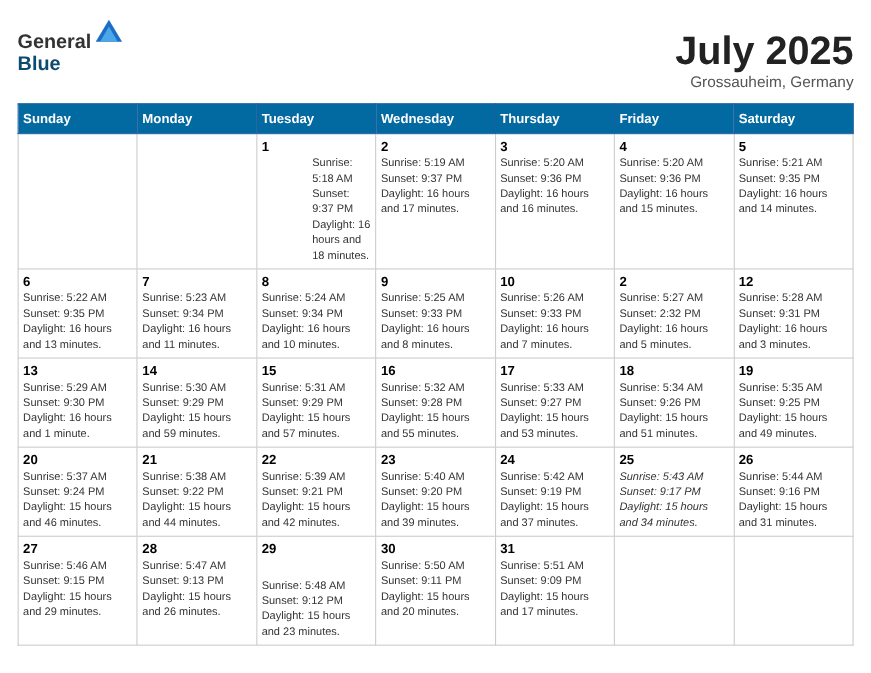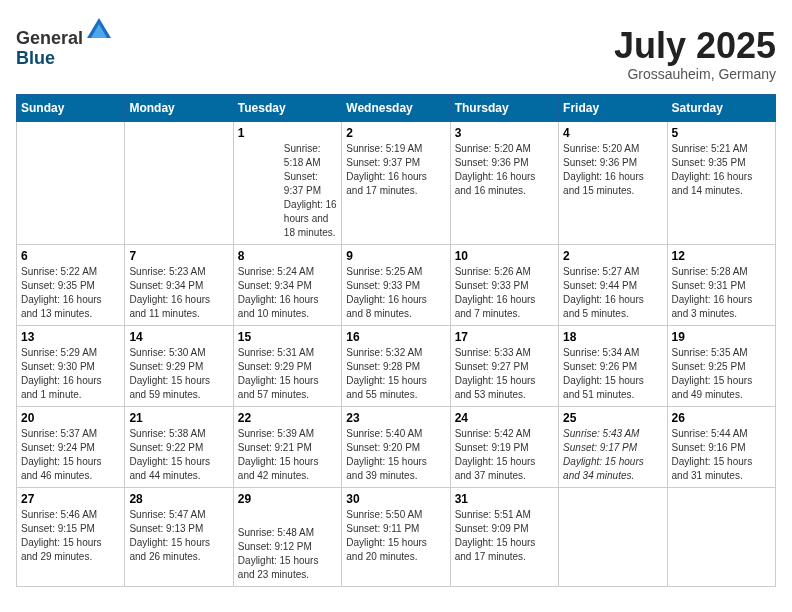--- a/index.html
+++ b/index.html
@@ -176,21 +176,21 @@
         </td>
         <td>
           <span class="day-number">10</span>
           <div class="cell-text" style="white-space: pre-line;">Sunrise: 5:26 AM
 Sunset: 9:33 PM
 Daylight: 16 hours and 7 minutes.</div>
         </td>
         <td>
           <span class="day-number">2</span>
           <div class="cell-text" style="white-space: pre-line;">Sunrise: 5:27 AM
-Sunset: 9:44 PM
+Sunset: 2:32 PM
 Daylight: 16 hours and 5 minutes.</div>
         </td>
         <td>
           <span class="day-number">12</span>
           <div class="cell-text" style="white-space: pre-line;">Sunrise: 5:28 AM
 Sunset: 9:31 PM
 Daylight: 16 hours and 3 minutes.</div>
         </td>
       </tr>
       <tr>

